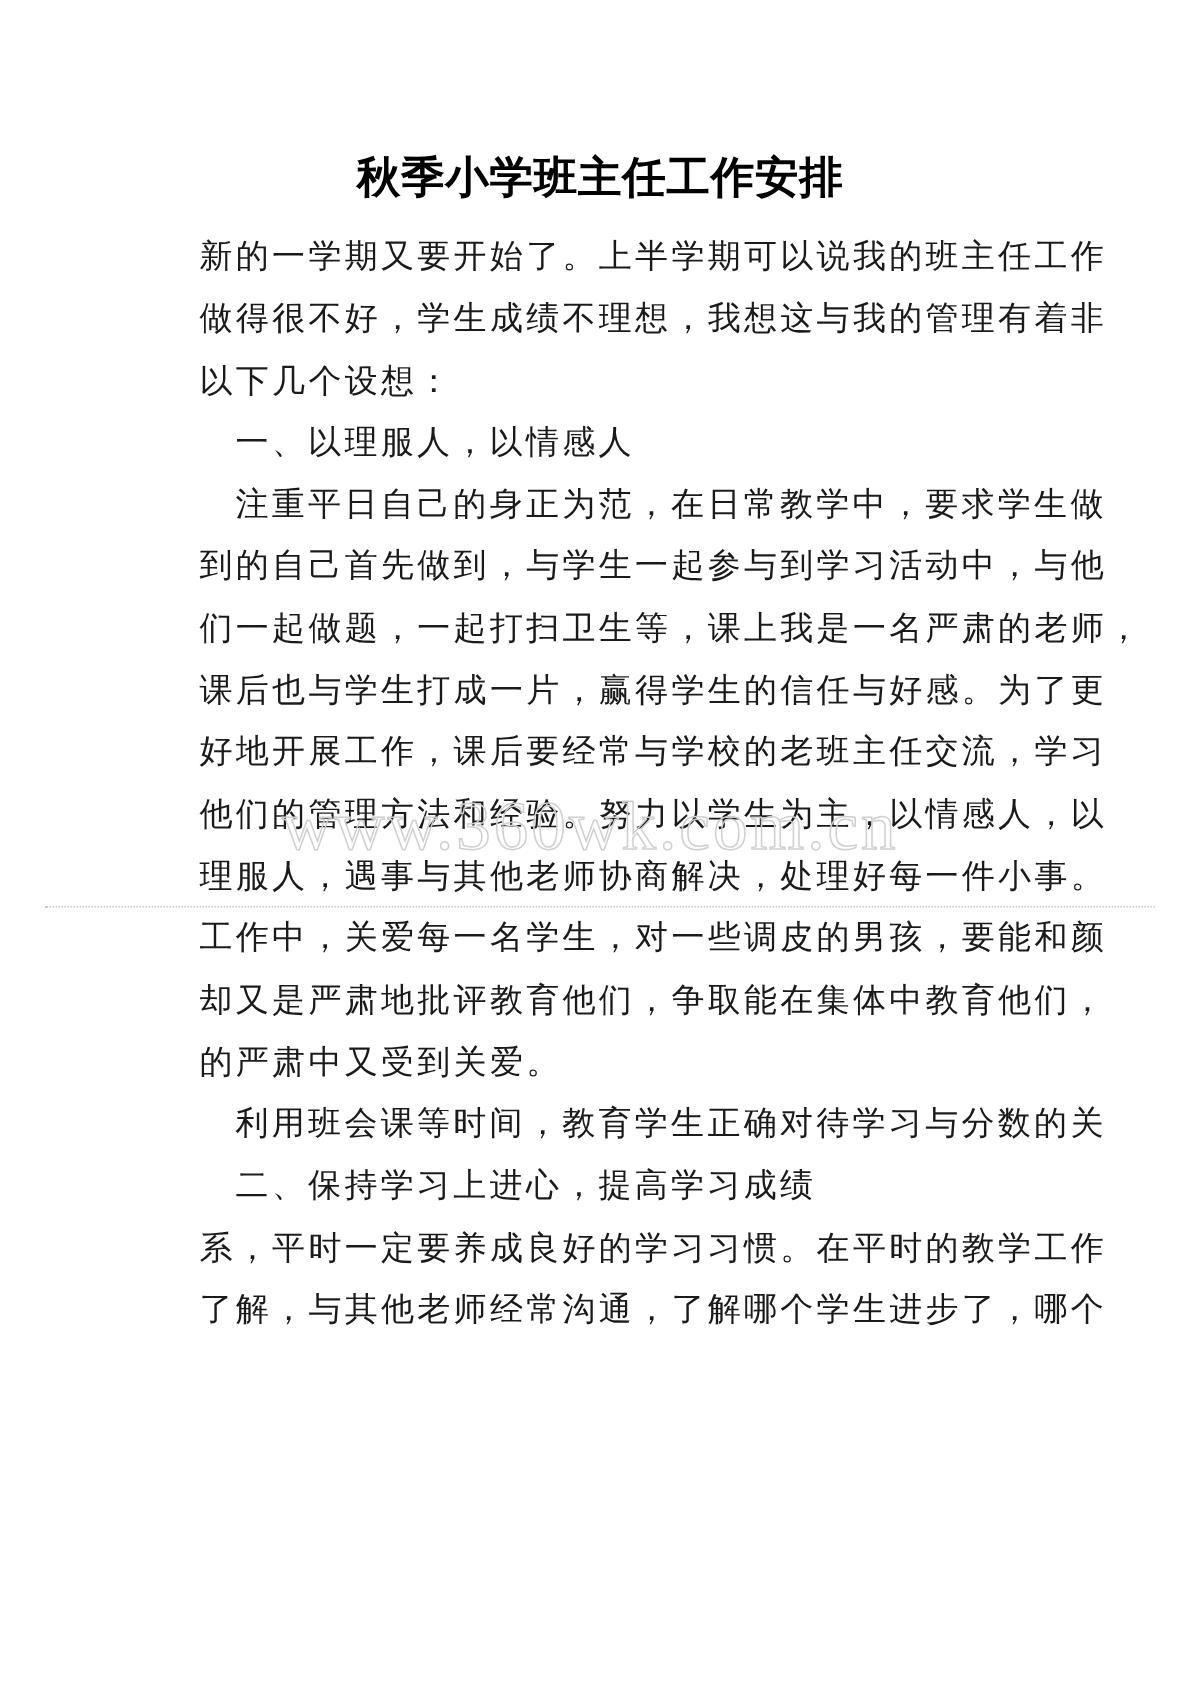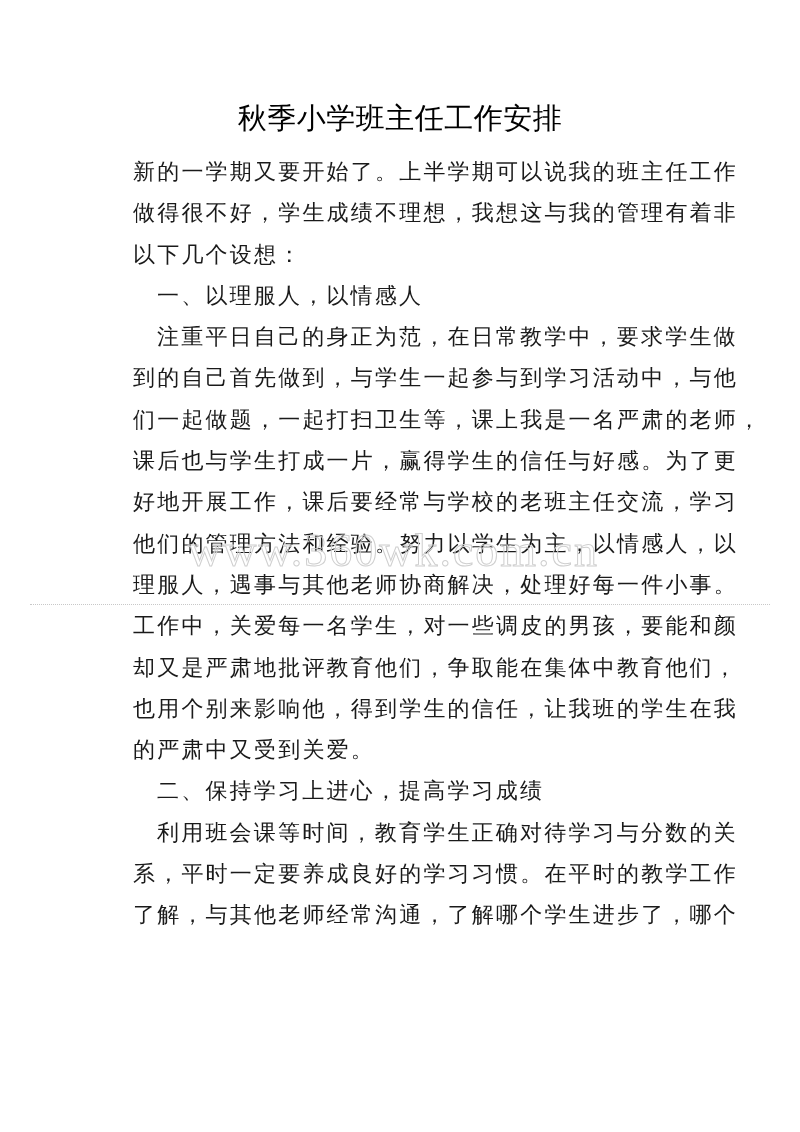--- a/index.html
+++ b/index.html
@@ -23,21 +23,21 @@
       background: #ffffff;
     }
     .title {
       position: absolute;
       left: 0;
       top: 97px;
       width: 800px;
       text-align: center;
       font-size: 29px;
       line-height: 42px;
-      font-weight: normal;
+      font-weight: bold;
       color: #000000;
       letter-spacing: 0.5px;
       margin: 0;
     }
     .body-text {
       position: absolute;
       left: 121px;
       top: 139px;
       width: 560px;
       margin: 12px;
@@ -92,24 +92,23 @@
     <span class="line indent">一、以理服人，以情感人</span>
     <span class="line indent">注重平日自己的身正为范，在日常教学中，要求学生做</span>
     <span class="line">到的自己首先做到，与学生一起参与到学习活动中，与他</span>
     <span class="line">们一起做题，一起打扫卫生等，课上我是一名严肃的老师，</span>
     <span class="line">课后也与学生打成一片，赢得学生的信任与好感。为了更</span>
     <span class="line">好地开展工作，课后要经常与学校的老班主任交流，学习</span>
     <span class="line">他们的管理方法和经验。努力以学生为主，以情感人，以</span>
     <span class="line">理服人，遇事与其他老师协商解决，处理好每一件小事。</span>
     <span class="line">工作中，关爱每一名学生，对一些调皮的男孩，要能和颜</span>
     <span class="line">却又是严肃地批评教育他们，争取能在集体中教育他们，</span>
-    <span class="line">也用个别来影响他，得到学生的信任，让我班的学生在我</span>
     <span class="line">的严肃中又受到关爱。</span>
+    <span class="line indent">利用班会课等时间，教育学生正确对待学习与分数的关</span>
     <span class="line indent">二、保持学习上进心，提高学习成绩</span>
-    <span class="line indent">利用班会课等时间，教育学生正确对待学习与分数的关</span>
     <span class="line">系，平时一定要养成良好的学习习惯。在平时的教学工作</span>
     <span class="line">了解，与其他老师经常沟通，了解哪个学生进步了，哪个</span>
   </div>
 
   <div class="watermark">www.360wk.com.cn</div>
 
   <div class="dotted-rule"></div>
 </div>
 
 </body></html>

